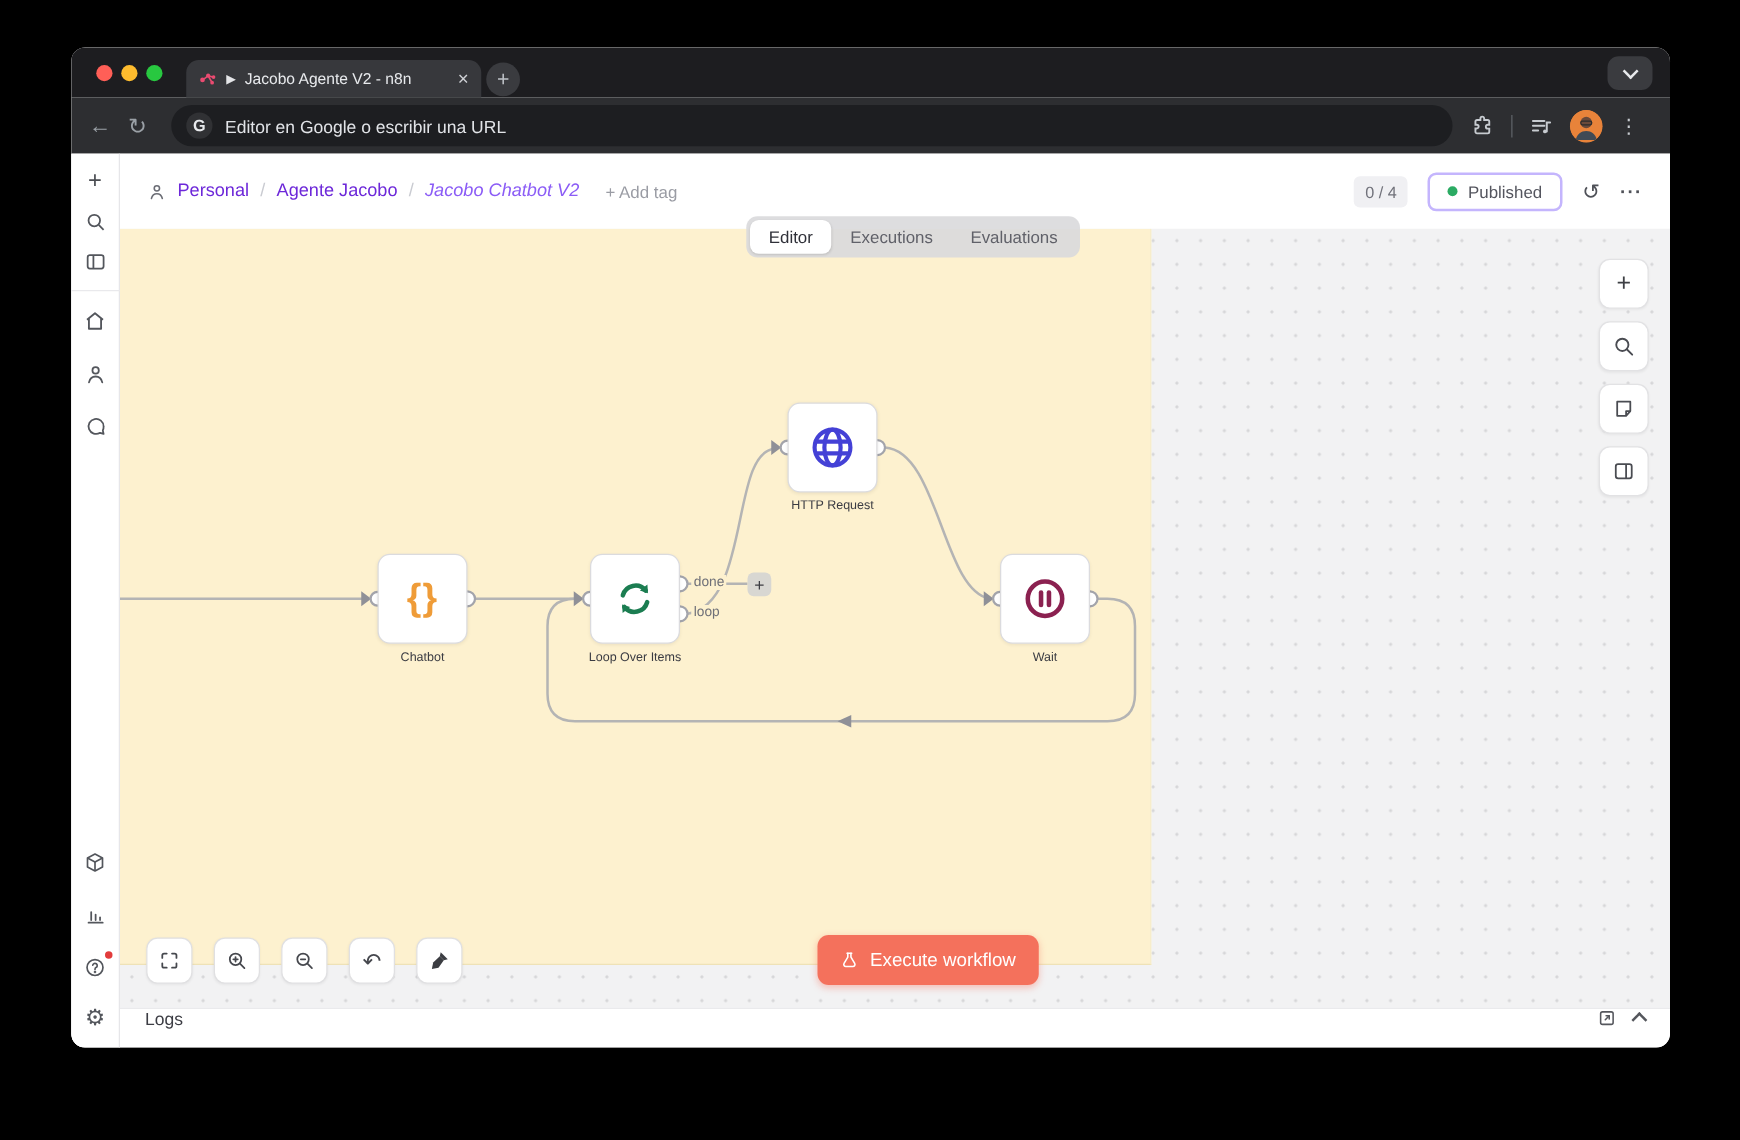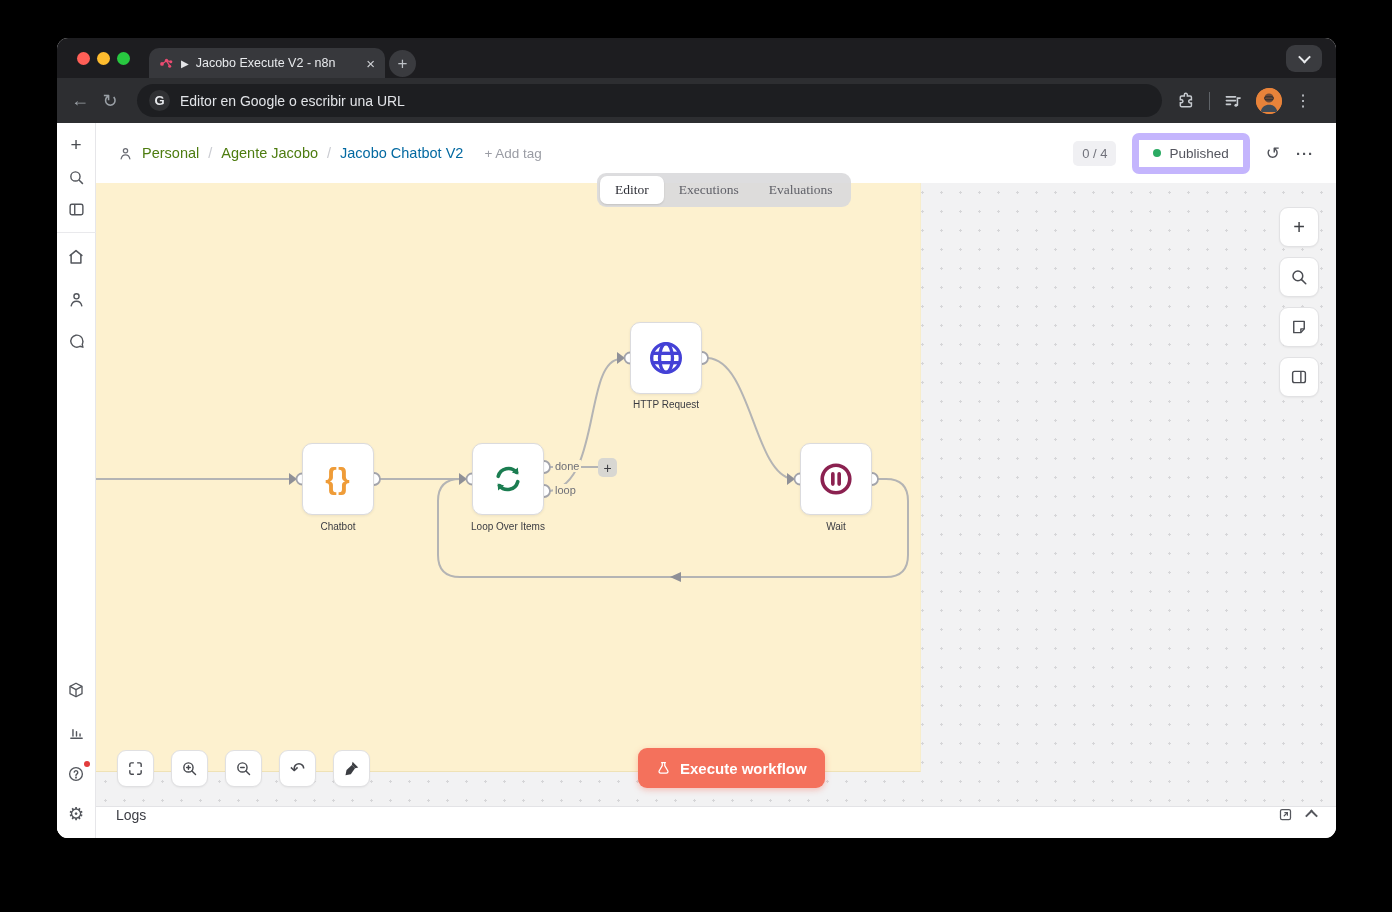--- a/index.html
+++ b/index.html
@@ -53,35 +53,35 @@
   .sb-divider { width:39px; height:1px; background:#e9e9ec; margin:3px 0 12px 0; }
   .sb-spacer { flex:1; }
   .sb-gear { font-size:18px; }
   .red-dot { position:absolute; top:-1px; right:-2px; width:6px; height:6px; border-radius:50%; background:#e23c3c; }
 
   .main { position:relative; flex:1; display:flex; flex-direction:column; }
 
   
   .app-header { height:60px; background:#fff; display:flex; align-items:center; padding:0 22px; }
   .crumb { display:flex; align-items:center; gap:9px; font-size:14.5px; }
-  .crumb-dim { color:#4d7c0f; }
+  .crumb-dim { color:#6d28d9; }
   .crumb-sep { color:#c9cbd1; }
-  .crumb-current { color:#0369a1; font-weight:500; }
+  .crumb-current { color:#8b5cf6; font-weight:500;font-style:italic; }
   .add-tag { color:#9a9ca4; font-size:13.5px; margin-left:12px; }
   .hdr-right { margin-left:auto; display:flex; align-items:center; gap:16px; }
   .counter-pill { background:#f0f0f3; color:#71727b; border-radius:5px; font-size:13px; padding:5px 9px; }
-  .published-btn { display:flex; align-items:center; gap:8px; border:7px solid #c4b5fd; border-radius:7px;
+  .published-btn { display:flex; align-items:center; gap:8px; border:2px solid #c4b5fd; border-radius:7px;
                    background:#fff; padding:6px 14px; font-size:13.5px; color:#54555e; }
   .pub-dot { width:8px; height:8px; border-radius:50%; background:#2bab63; }
   .hist-ico { color:#4f5158; font-size:17px; }
   .dots-h { color:#4f5158; font-size:15px; letter-spacing:1px; font-weight:bold; }
 
   
   .seg { position:absolute; left:501px; top:50px; z-index:6; background:#d9d9dbE6; border-radius:9px;
-         padding:3px; display:flex; align-items:center;font-family:Liberation Serif, serif; }
+         padding:3px; display:flex; align-items:center; }
   .seg-item { font-size:13.5px; color:#606169; padding:6px 15px; border-radius:7px; white-space:nowrap; }
   .seg-active { background:#fff; color:#2f3038; box-shadow:0 1px 2px rgba(0,0,0,.12); }
 
   
   .canvas { position:relative; height:623px; background-color:#f2f2f3;
             background-image:radial-gradient(circle, #d6d6d8 1.1px, transparent 1.4px);
             background-size:19px 19px; overflow:hidden; }
   .sticky { position:absolute; left:0; top:0; width:825px; height:589px; background:#fdf1cf;
             border-bottom:1px solid #efe2b6; border-right:1px solid #f7edcb; }
   .edges { position:absolute; left:0; top:0; pointer-events:none; }
@@ -95,22 +95,22 @@
   .plus-chip { position:absolute; width:19px; height:19px; border-radius:5px; background:#d8d7d2;
                color:#3c3d42; font-size:14px; display:flex; align-items:center; justify-content:center; }
 
   
   .cv-btn { position:absolute; width:37px; height:37px; background:#fff; border:1px solid #e0e0e2;
             border-radius:9px; display:flex; align-items:center; justify-content:center; color:#46484e;
             box-shadow:0 1px 2px rgba(0,0,0,.05); }
   .undo-g { font-size:18px; }
 
   
-  .exec-btn { position:absolute; left:542px; top:565px; height:40px; padding:0 18px; background:#f4715c;
-              border:none; border-radius:9px; color:#fff; font-size:15px; font-weight:700;
+  .exec-btn { position:absolute; left:558px; top:565px; height:40px; padding:0 18px; background:#f4715c;
+              border:none; border-radius:9px; color:#fff; font-size:15px; font-weight:400;
               display:flex; align-items:center; gap:9px; box-shadow:0 2px 6px rgba(244,113,92,.4); }
 
   
   .side-btn { position:absolute; left:1183px; width:40px; height:40px; background:#fff; border:1px solid #e2e2e4;
               border-radius:9px; display:flex; align-items:center; justify-content:center; color:#4a4c52;
               box-shadow:0 1px 2px rgba(0,0,0,.05); }
   .side-plus { font-size:20px; color:#3e4045; }
 
   
   .logsbar { height:16px; background:#fff; border-top:1px solid #e3e3e6; display:flex; align-items:center;
@@ -141,21 +141,21 @@
                 <line x1="8" y1="5" x2="12" y2="6"></line>
                 <line x1="8" y1="5" x2="11" y2="10"></line>
             </g>
             <circle cx="3.2" cy="8.5" r="2" fill="#ea4b71"></circle>
             <circle cx="8" cy="4.8" r="1.8" fill="#ea4b71"></circle>
             <circle cx="12.6" cy="6" r="1.6" fill="#ea4b71"></circle>
             <circle cx="11.4" cy="10.8" r="1.6" fill="#ea4b71"></circle>
           </svg>
         </span>
         <span class="tab-play">▶</span>
-        <span class="tab-title">Jacobo Execute V2 - n8n</span>
+        <span class="tab-title">Jacobo Agente V2 - n8n</span>
         <span class="tab-close">×</span>
       </div>
 
       <div class="newtab-btn">
         <span>+</span>
       </div>
 
       <div class="strip-chevron-btn">
         <span class="chev-down"></span>
       </div>

